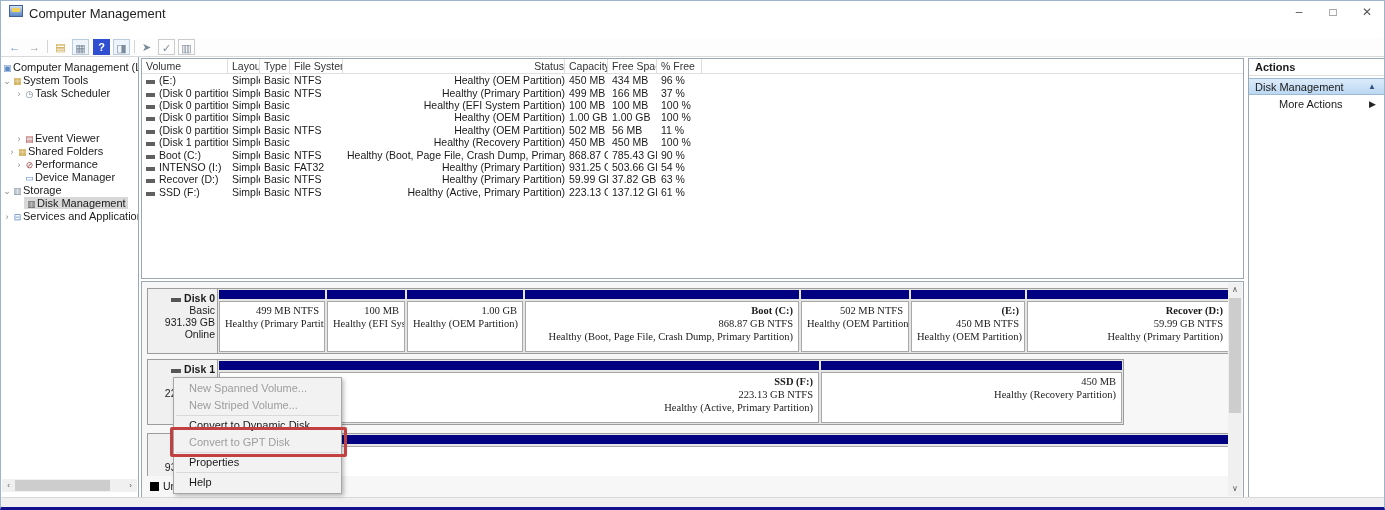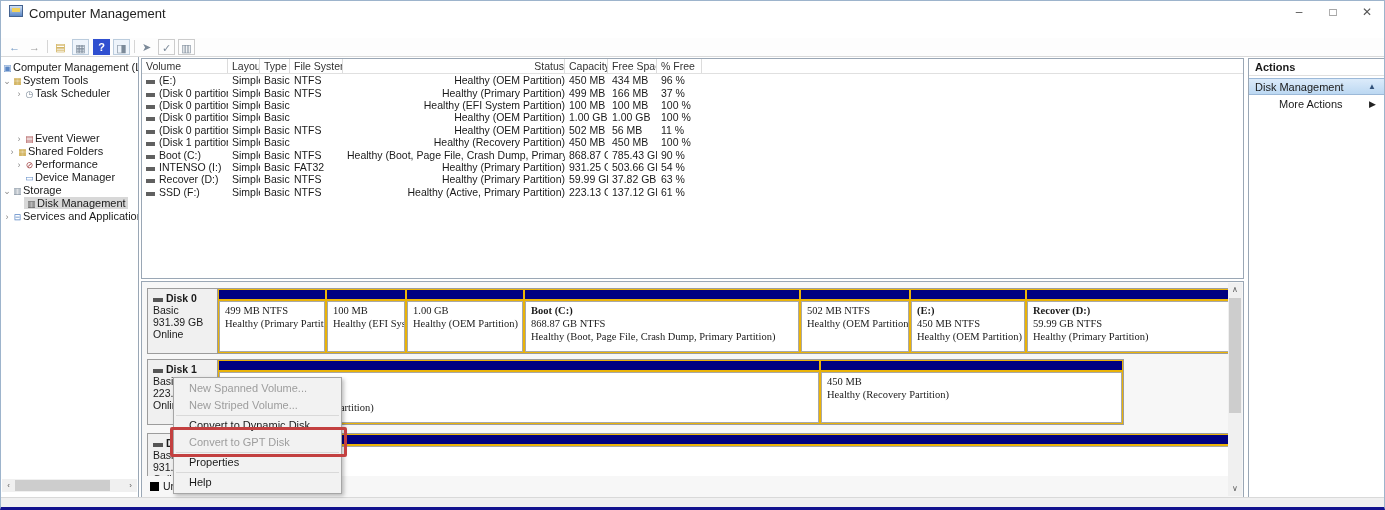--- a/index.html
+++ b/index.html
@@ -43,21 +43,21 @@
   .vhead .vcell { border-right:1px solid #dcdcdc; padding:1px 0 0 4px; }
   .vrow { display:flex; height:12.4px; align-items:center; font-size:10.5px; color:#1a1a1a; }
   .vcell { overflow:hidden; white-space:nowrap; flex-shrink:0; padding-left:4px; }
   .c0{width:86px;} .c1{width:32px;} .c2{width:30px;} .c3{width:53px;} .c4{width:222px;text-align:right;}
   .c5{width:43px;} .c6{width:49px;} .c7{width:45px;}
   .volico { display:inline-block; width:9px; height:4px; background:#606060; margin-right:4px; }
 
   
   .gpane { position:absolute; left:140px; top:280px; width:1103px; height:217px; background:#f7f7f7;
            border:1px solid #9aa7b5; overflow:hidden; }
-  .disk { position:absolute; display:flex; border:1px solid #9c9c9c; background:#eab308; }
+  .disk { position:absolute; display:flex; border:1px solid #9c9c9c; background:#e5e5e5;text-align:right; }
   .dlabel { width:70px; flex-shrink:0; background:#f0f0f0; border-right:1px solid #9c9c9c;
             padding:3px 2px 0 5px; font-size:10.5px; line-height:12px; color:#1a1a1a; overflow:hidden; }
   .dname { font-weight:bold; white-space:nowrap; }
   .dico { display:inline-block; width:10px; height:4px; background:#555; margin-right:3px; }
   .parts { display:flex; flex:1; overflow:hidden; }
   .part { display:flex; flex-direction:column; margin:1px; flex-shrink:0; }
   .pgrow { flex:1 1 auto; }
   .pbar { height:9px; background:#000080; }
   .pbody { flex:1; background:#fff; border:1px solid #a8a8a8; margin-top:2px; padding:2px 5px;
            overflow:hidden; font-size:10.5px; line-height:13px; color:#1a1a1a;font-family:Liberation Serif, serif; }

